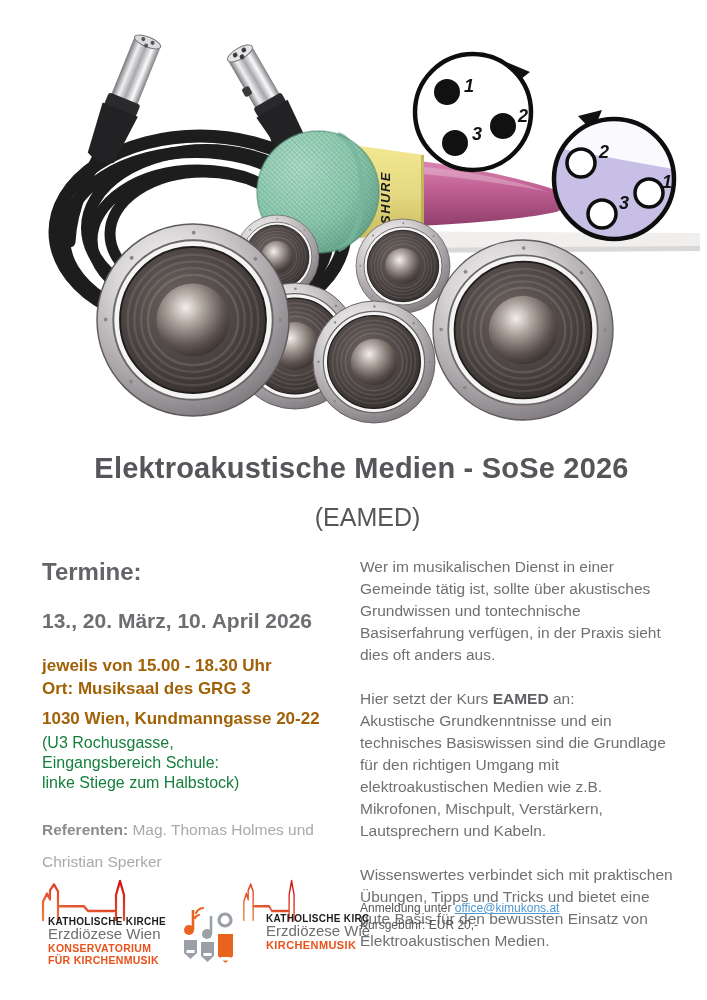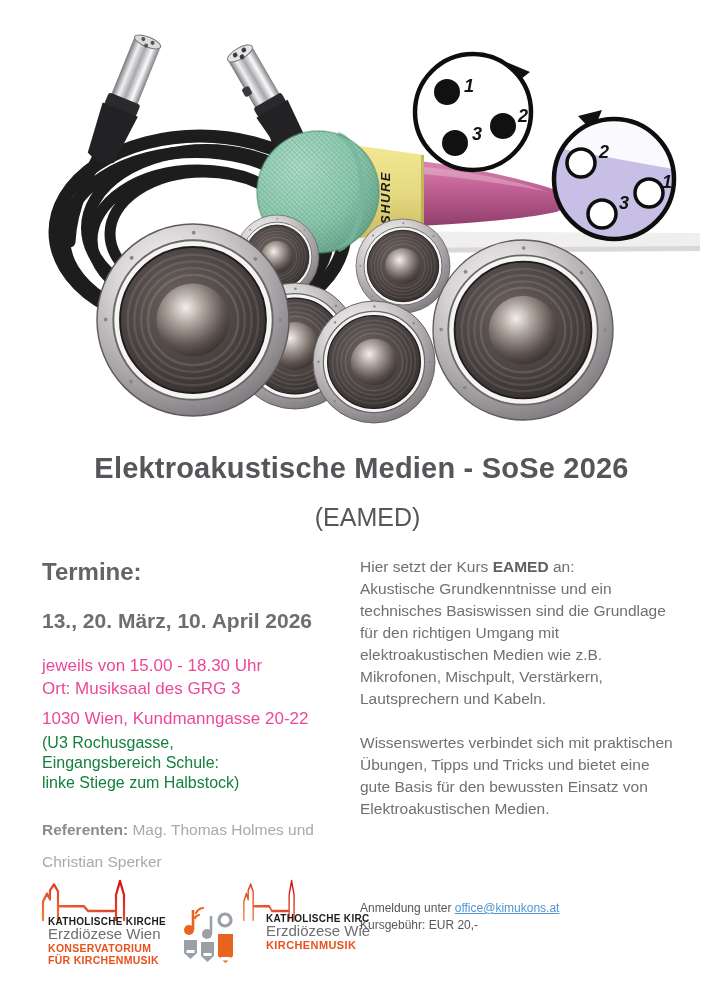--- a/index.html
+++ b/index.html
@@ -7,21 +7,21 @@
     position:relative;width:707px;height:1000px;margin:0 auto;background:#ffffff;
     font-family:"Liberation Sans",sans-serif;overflow:hidden;
   }
   .hero{position:absolute;left:0;top:0;}
   .title-block{position:absolute;left:8px;top:452px;width:707px;text-align:center;color:#56565a;}
   .title-main{font-size:29px;font-weight:bold;letter-spacing:.2px;}
   .title-sub{font-size:25px;margin-top:18px;padding-left:12px;}
   .left-col{position:absolute;left:42px;top:558px;width:305px;}
   .termine{font-size:24px;font-weight:bold;color:#636467;margin:0 0 16px 0;}
   .date-line{font-size:21px;font-weight:600;color:#6d6e71;line-height:37px;}
-  .info-bold{font-size:17px;font-weight:normal;color:#ec4899;line-height:21px;margin-top:2px;}
+  .info-bold{font-size:17px;font-weight:bold;color:#a16207;line-height:21px;margin-top:2px;}
   .info-bold.addr{margin-top:9px;}
   .info-light{font-size:16px;color:#15803d;line-height:20px;}
   .dir-block{margin-top:4px;}
   .referents{font-size:15.5px;color:#a7a9ac;line-height:32px;margin-top:21px;width:290px;}
   .referents b{color:#8b8c8f;}
   .right-col{position:absolute;left:360px;top:556px;width:322px;color:#6f7073;font-size:15.5px;line-height:22px;}
   .right-col p{margin:0 0 22px 0;}
   .right-col p b{color:#5f6063;margin-top:47px;}
   .footer-info{position:absolute;left:360px;top:900px;width:330px;font-size:12px;color:#57575a;line-height:17px;}
   .footer-info a{color:#4e96d2;text-decoration:underline;cursor:pointer;}
@@ -192,20 +192,21 @@
     <div class="info-bold addr">1030 Wien, Kundmanngasse 20-22</div>
     <div class="dir-block">
       <div class="info-light">(U3 Rochusgasse,</div>
       <div class="info-light">Eingangsbereich Schule:</div>
       <div class="info-light">linke Stiege zum Halbstock)</div>
     </div>
     <div class="referents"><b>Referenten:</b><span> Mag. Thomas Holmes und Christian Sperker</span></div>
   </div>
 
   <div class="right-col">
+    <p>Wer im musikalischen Dienst in einer Gemeinde tätig ist, sollte über akustisches Grundwissen und tontechnische Basiserfahrung verfügen, in der Praxis sieht dies oft anders aus.</p>
     <p><span>Hier setzt der Kurs </span><b>EAMED</b><span> an:</span><br>
        <span>Akustische Grundkenntnisse und ein technisches Basiswissen sind die Grundlage für den richtigen Umgang mit elektroakustischen Medien wie z.B. Mikrofonen, Mischpult, Verstärkern, Lautsprechern und Kabeln.</span></p>
     <p>Wissenswertes verbindet sich mit praktischen Übungen, Tipps und Tricks und bietet eine gute Basis für den bewussten Einsatz von Elektroakustischen Medien.</p>
   </div>
 
   <svg class="logos" width="340" height="105" viewBox="0 0 340 105">
     <defs>
       <linearGradient id="churchG" x1="0" y1="1" x2="0.8" y2="0">
         <stop offset="0%" stop-color="#ef8040"></stop>
           <stop offset="100%" stop-color="#d41717"></stop>

